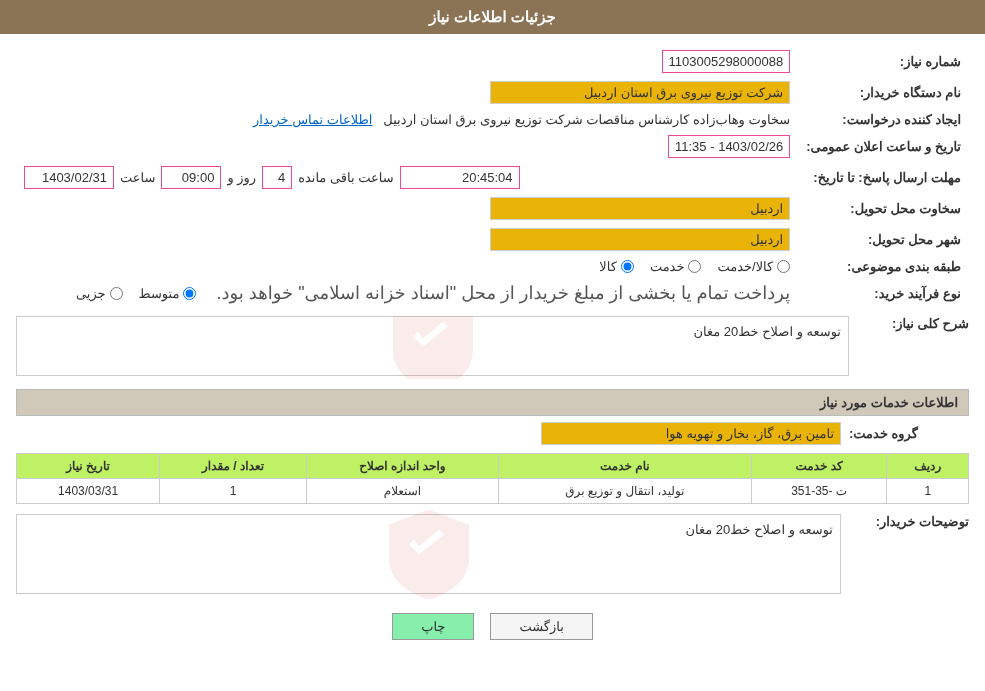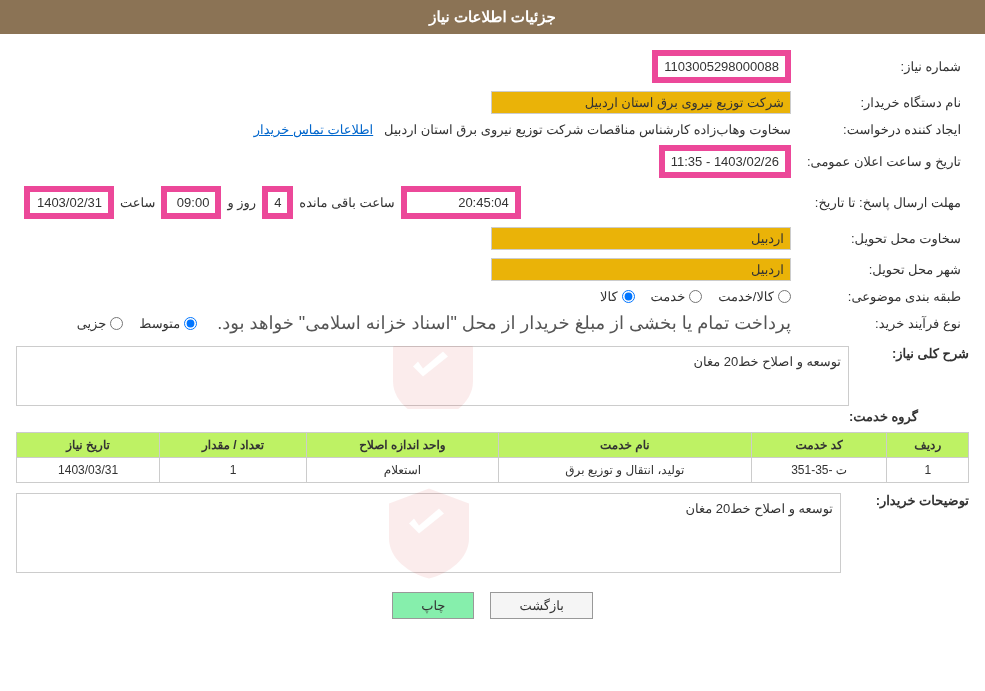--- a/index.html
+++ b/index.html
@@ -38,31 +38,31 @@
     .info-table {
       width: 100%;
       border-collapse: collapse;
     }
     .info-table td {
       padding: 4px 8px;
       vertical-align: middle;
     }
     .label-cell {
       text-align: right;
-      font-weight: normal;
+      font-weight: bold;
       white-space: nowrap;
       color: #333;
       width: 140px;
       margin-left: 38px;
     }
     .value-cell {
       text-align: right;
     }
     .value-box {
-      border: 6px solid #ec4899;
+      border: 1px solid #ec4899;
       background: #fff;
       padding: 3px 6px;
       display: inline-block;
       min-width: 120px;
     }
     .value-box-wide {
       border: 1px solid #ccc;
       background: #eab308;
       padding: 3px 6px;
       display: inline-block;
@@ -271,23 +271,25 @@
         
         <div style="position:absolute; top:50%; left:50%; transform:translate(-50%,-50%); opacity:0.07; pointer-events:none;">
           <svg width="100" height="100" viewBox="0 0 100 100" fill="none">
             <path d="M50 5 L90 20 L90 55 C90 75 70 90 50 95 C30 90 10 75 10 55 L10 20 Z" fill="#cc0000"></path>
             <path d="M40 50 L30 40 L35 35 L40 42 L60 25 L65 30 Z" fill="white"></path>
           </svg>
         </div>
       </div>
     </div>
 
+    <div class="section-title">اطلاعات خدمات مورد نیاز</div>
 
     <div style="display:flex; align-items:center; gap:8px; margin-bottom:8px;">
       <span style="font-weight:bold; white-space:nowrap; min-width:120px; text-align:left;">گروه خدمت:</span>
+      <span class="value-box-wide">تامین برق، گاز، بخار و تهویه هوا</span>
     </div>
 
     <table class="services-table">
       <thead>
         <tr>
           <th><span>ردیف</span></th>
           <th><span>کد خدمت</span></th>
           <th><span>نام خدمت</span></th>
           <th><span>واحد اندازه اصلاح</span></th>
           <th><span>تعداد / مقدار</span></th>

